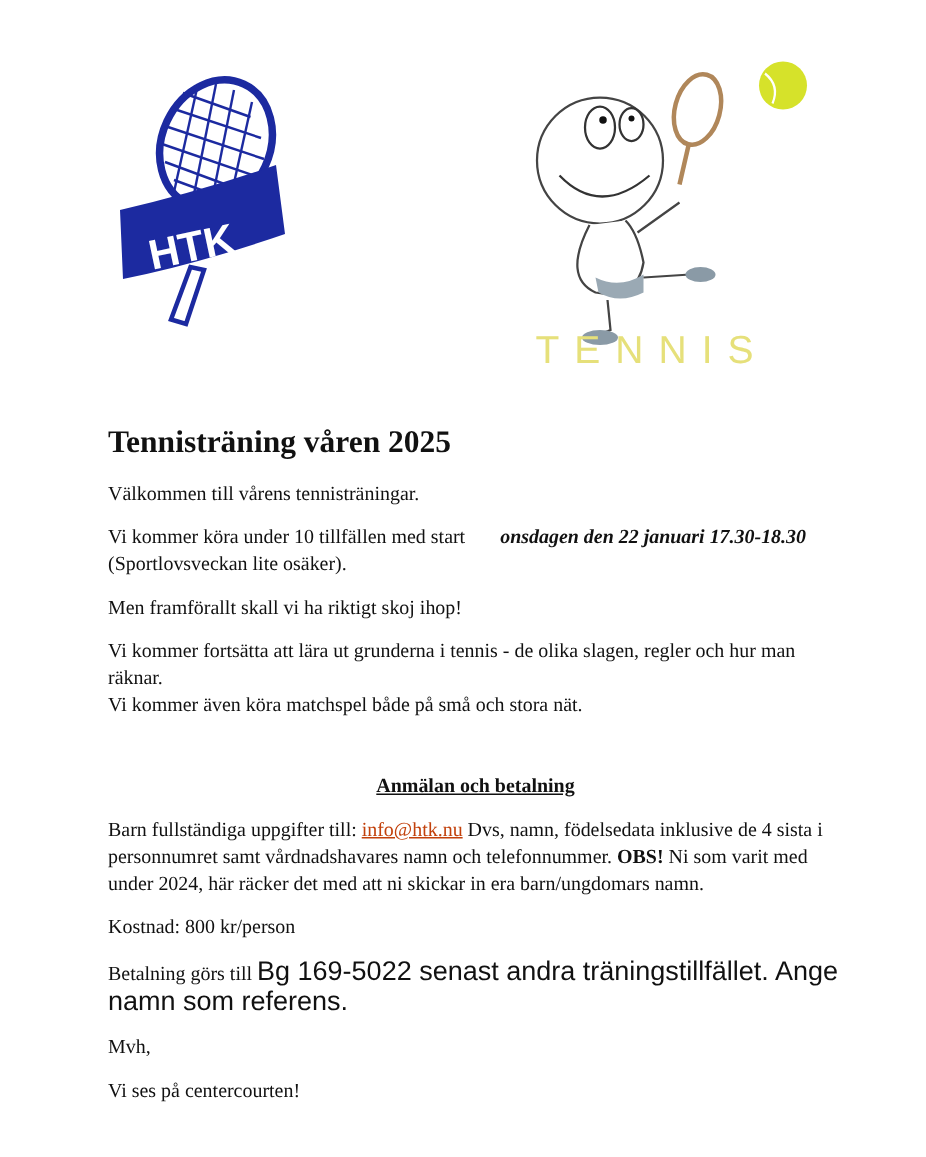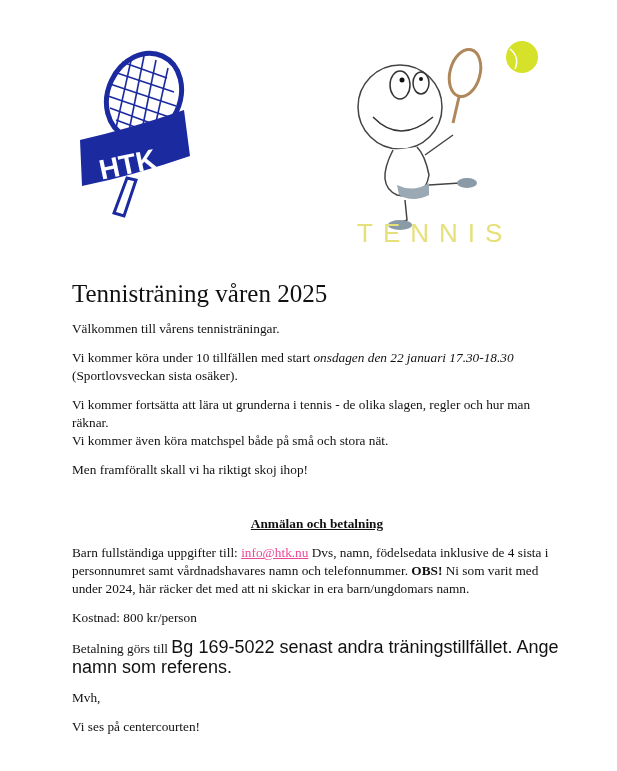--- a/index.html
+++ b/index.html
@@ -1,27 +1,27 @@
 <!DOCTYPE html>
 <html><head>
 <meta charset="utf-8">
 <style>
   html, body { margin: 0; padding: 0; background: #ffffff; }
   body { width: 617px; height: 771px; position: relative; overflow: hidden;
          font-family: "Liberation Serif", serif; color: #111; }
   .logo { position: absolute; left: 72px; top: 48px; width: 120px; height: 170px; }
   .illus { position: absolute; left: 325px; top: 35px; width: 225px; height: 225px; }
   .content { position: absolute; left: 72px; top: 282px; width: 490px; font-size: 13.3px; line-height: 18px; }
-  h1 { font-size: 25px; font-weight: normal; margin: 0 0 14px 0; line-height: 24px; }
+  h1 { font-size: 21px; font-weight: bold; margin: 0 0 14px 0; line-height: 24px; }
   p { margin: 0 0 11px 0; }
   .u { text-decoration: underline; }
   .section { font-weight: bold; text-decoration: underline; margin-top: 36px; text-align: center; }
-  a { color: #ec4899; text-decoration: underline; }
+  a { color: #c2410c; text-decoration: underline; }
   .sans { font-family: "Liberation Sans", sans-serif; font-size: 18px; }
-  .bi { font-weight: normal; font-style: italic; }
+  .bi { font-weight: bold; font-style: italic; margin-left: 20px; }
   .tennis-word { font-family: "Liberation Sans", sans-serif; fill: #e6e07a; font-size: 26px; letter-spacing: 10px; }
 </style>
 </head>
 <body>
 
 <svg class="logo" viewBox="0 0 120 170">
   <g>
     <ellipse cx="72" cy="48" rx="36" ry="44" transform="rotate(25 72 48)" fill="#fff" stroke="#1c2aa0" stroke-width="5"></ellipse>
     <g stroke="#1c2aa0" stroke-width="1.6">
       <line x1="50" y1="14" x2="95" y2="30"></line>
@@ -62,27 +62,27 @@
   <path d="M104 150 L135 148" stroke="#444" stroke-width="1.5"></path>
   <ellipse cx="142" cy="148" rx="10" ry="5" fill="#8a9aa6"></ellipse>
   <text class="tennis-word" x="32" y="207">TENNIS</text>
 </svg>
 
 <div class="content">
   <h1>Tennisträning våren 2025</h1>
   <p>Välkommen till vårens tennisträningar.</p>
   <p>
     <span>Vi kommer köra under 10 tillfällen med start </span><span class="bi">onsdagen den 22 januari 17.30-18.30</span><br>
-    <span>(Sportlovsveckan sista osäker).</span>
+    <span>(Sportlovsveckan lite osäker).</span>
   </p>
+  <p>Men framförallt skall vi ha riktigt skoj ihop!</p>
   <p>
     <span>Vi kommer fortsätta att lära ut grunderna i tennis - de olika slagen, regler och hur man räknar.</span><br>
     <span>Vi kommer även köra matchspel både på små och stora nät.</span>
   </p>
-  <p>Men framförallt skall vi ha riktigt skoj ihop!</p>
 
   <p class="section">Anmälan och betalning</p>
   <p>
     <span>Barn fullständiga uppgifter till: </span><a href="#">info@htk.nu</a><span> Dvs, namn, födelsedata inklusive de 4 sista i personnumret samt vårdnadshavares namn och telefonnummer. </span><b>OBS!</b><span> Ni som varit med under 2024, här räcker det med att ni skickar in era barn/ungdomars namn.</span>
   </p>
   <p>Kostnad: 800 kr/person</p>
   <p>
     <span>Betalning görs till </span><span class="sans">Bg 169-5022 senast andra träningstillfället. Ange namn som referens.</span>
   </p>
   <p>Mvh,</p>

